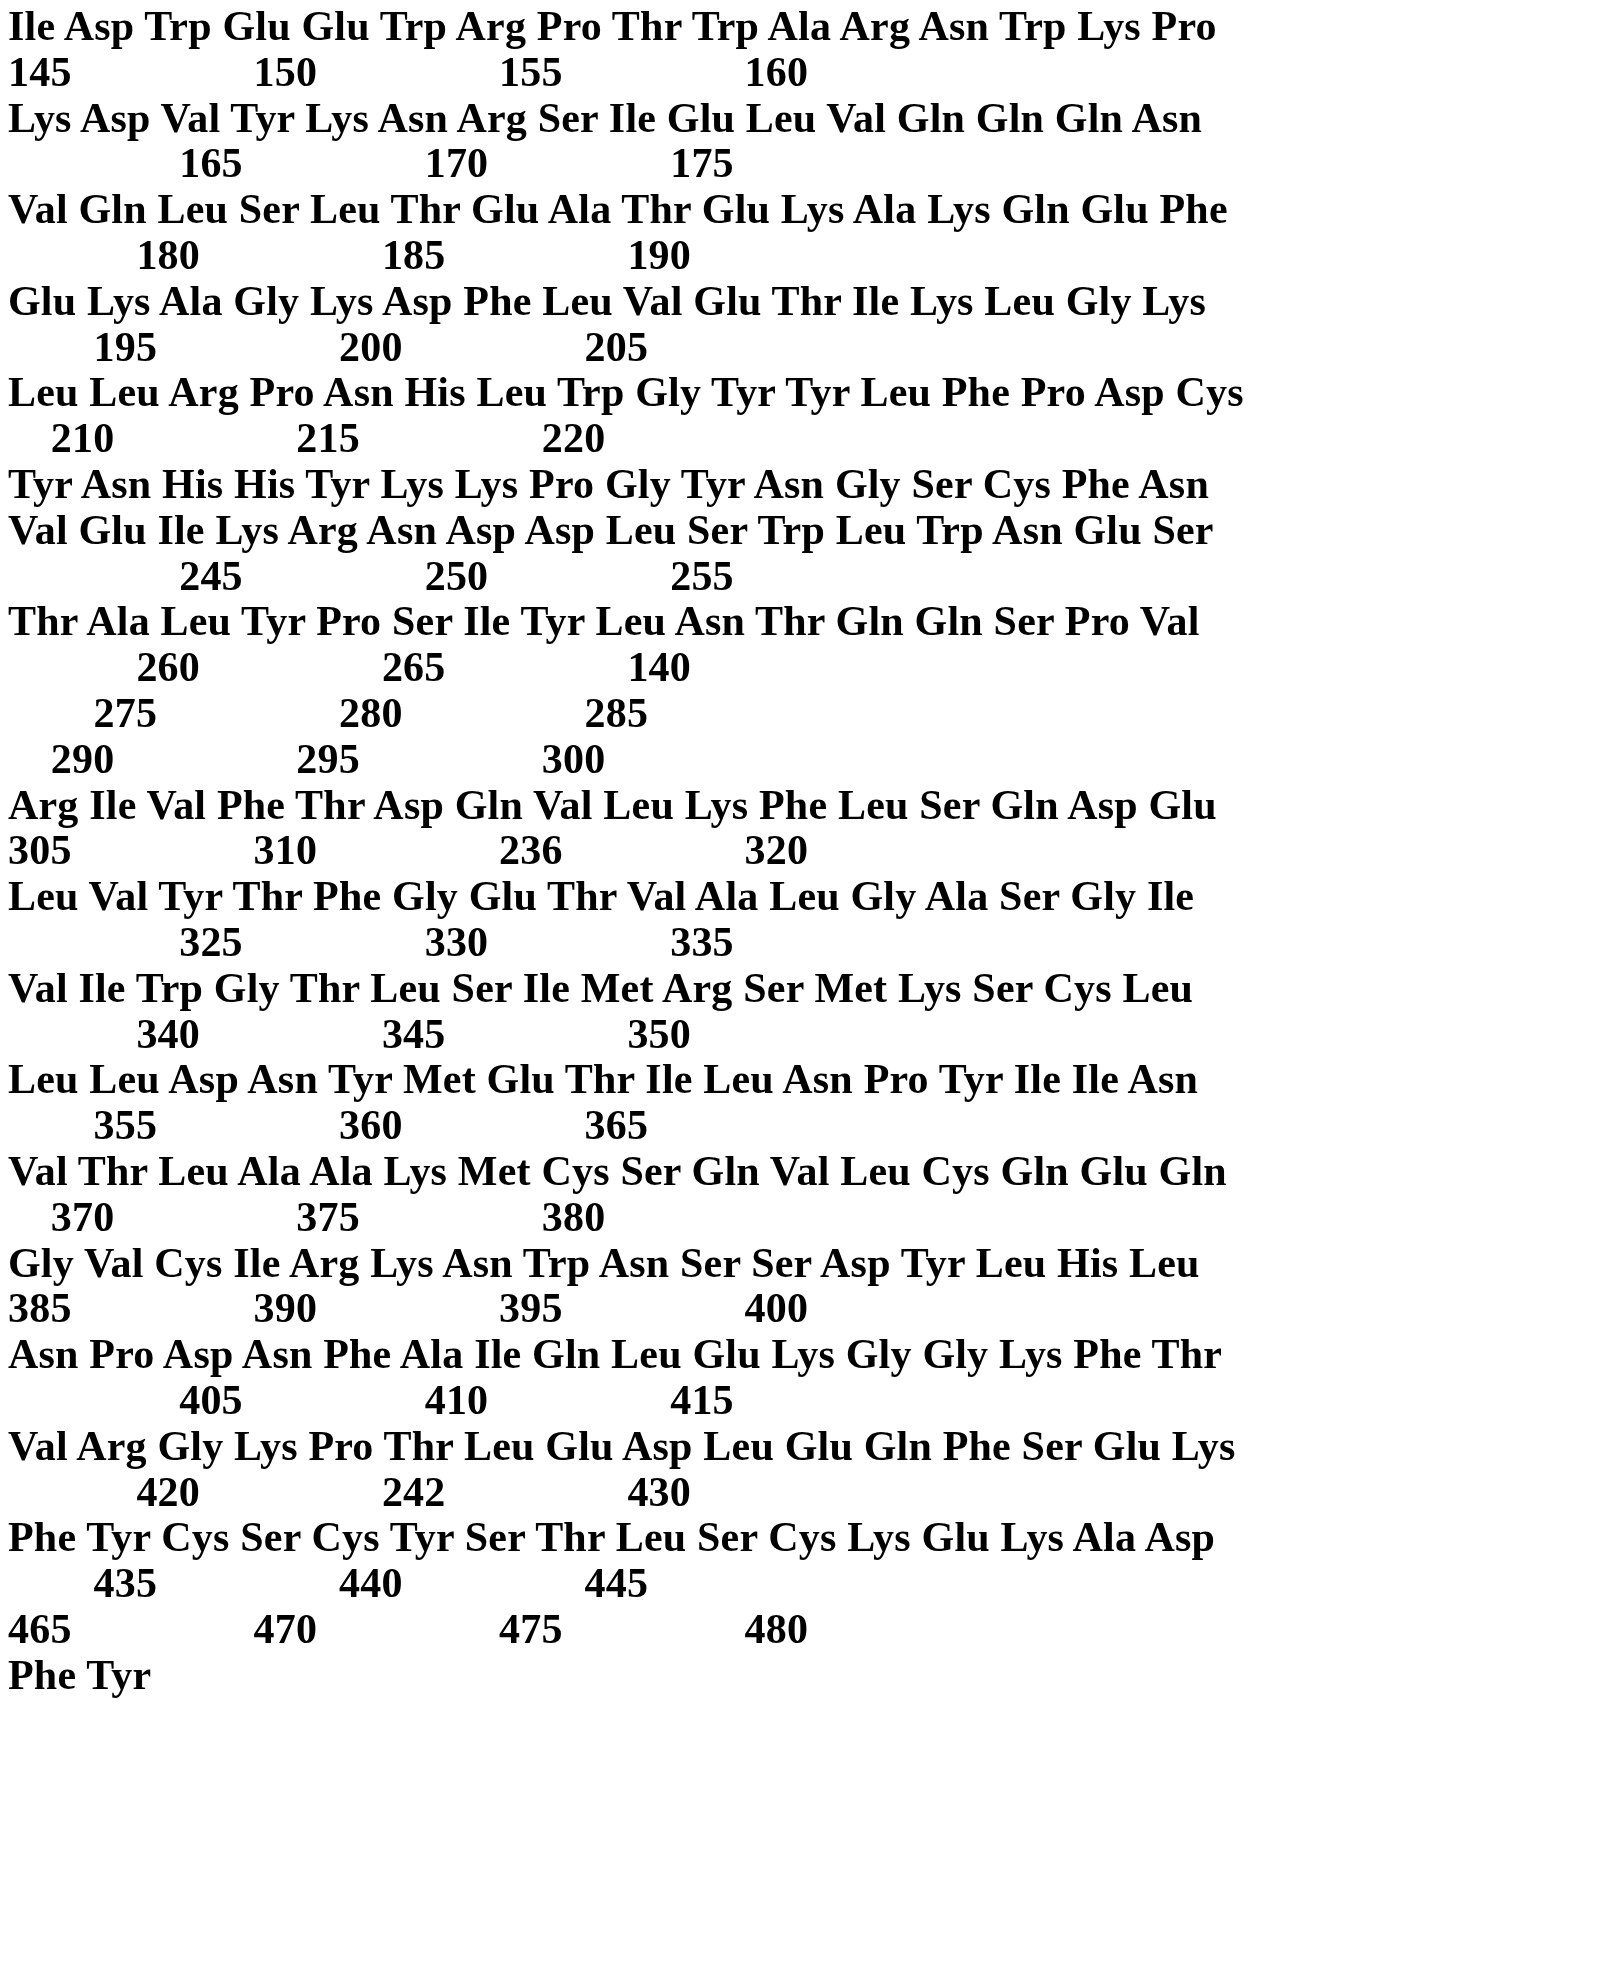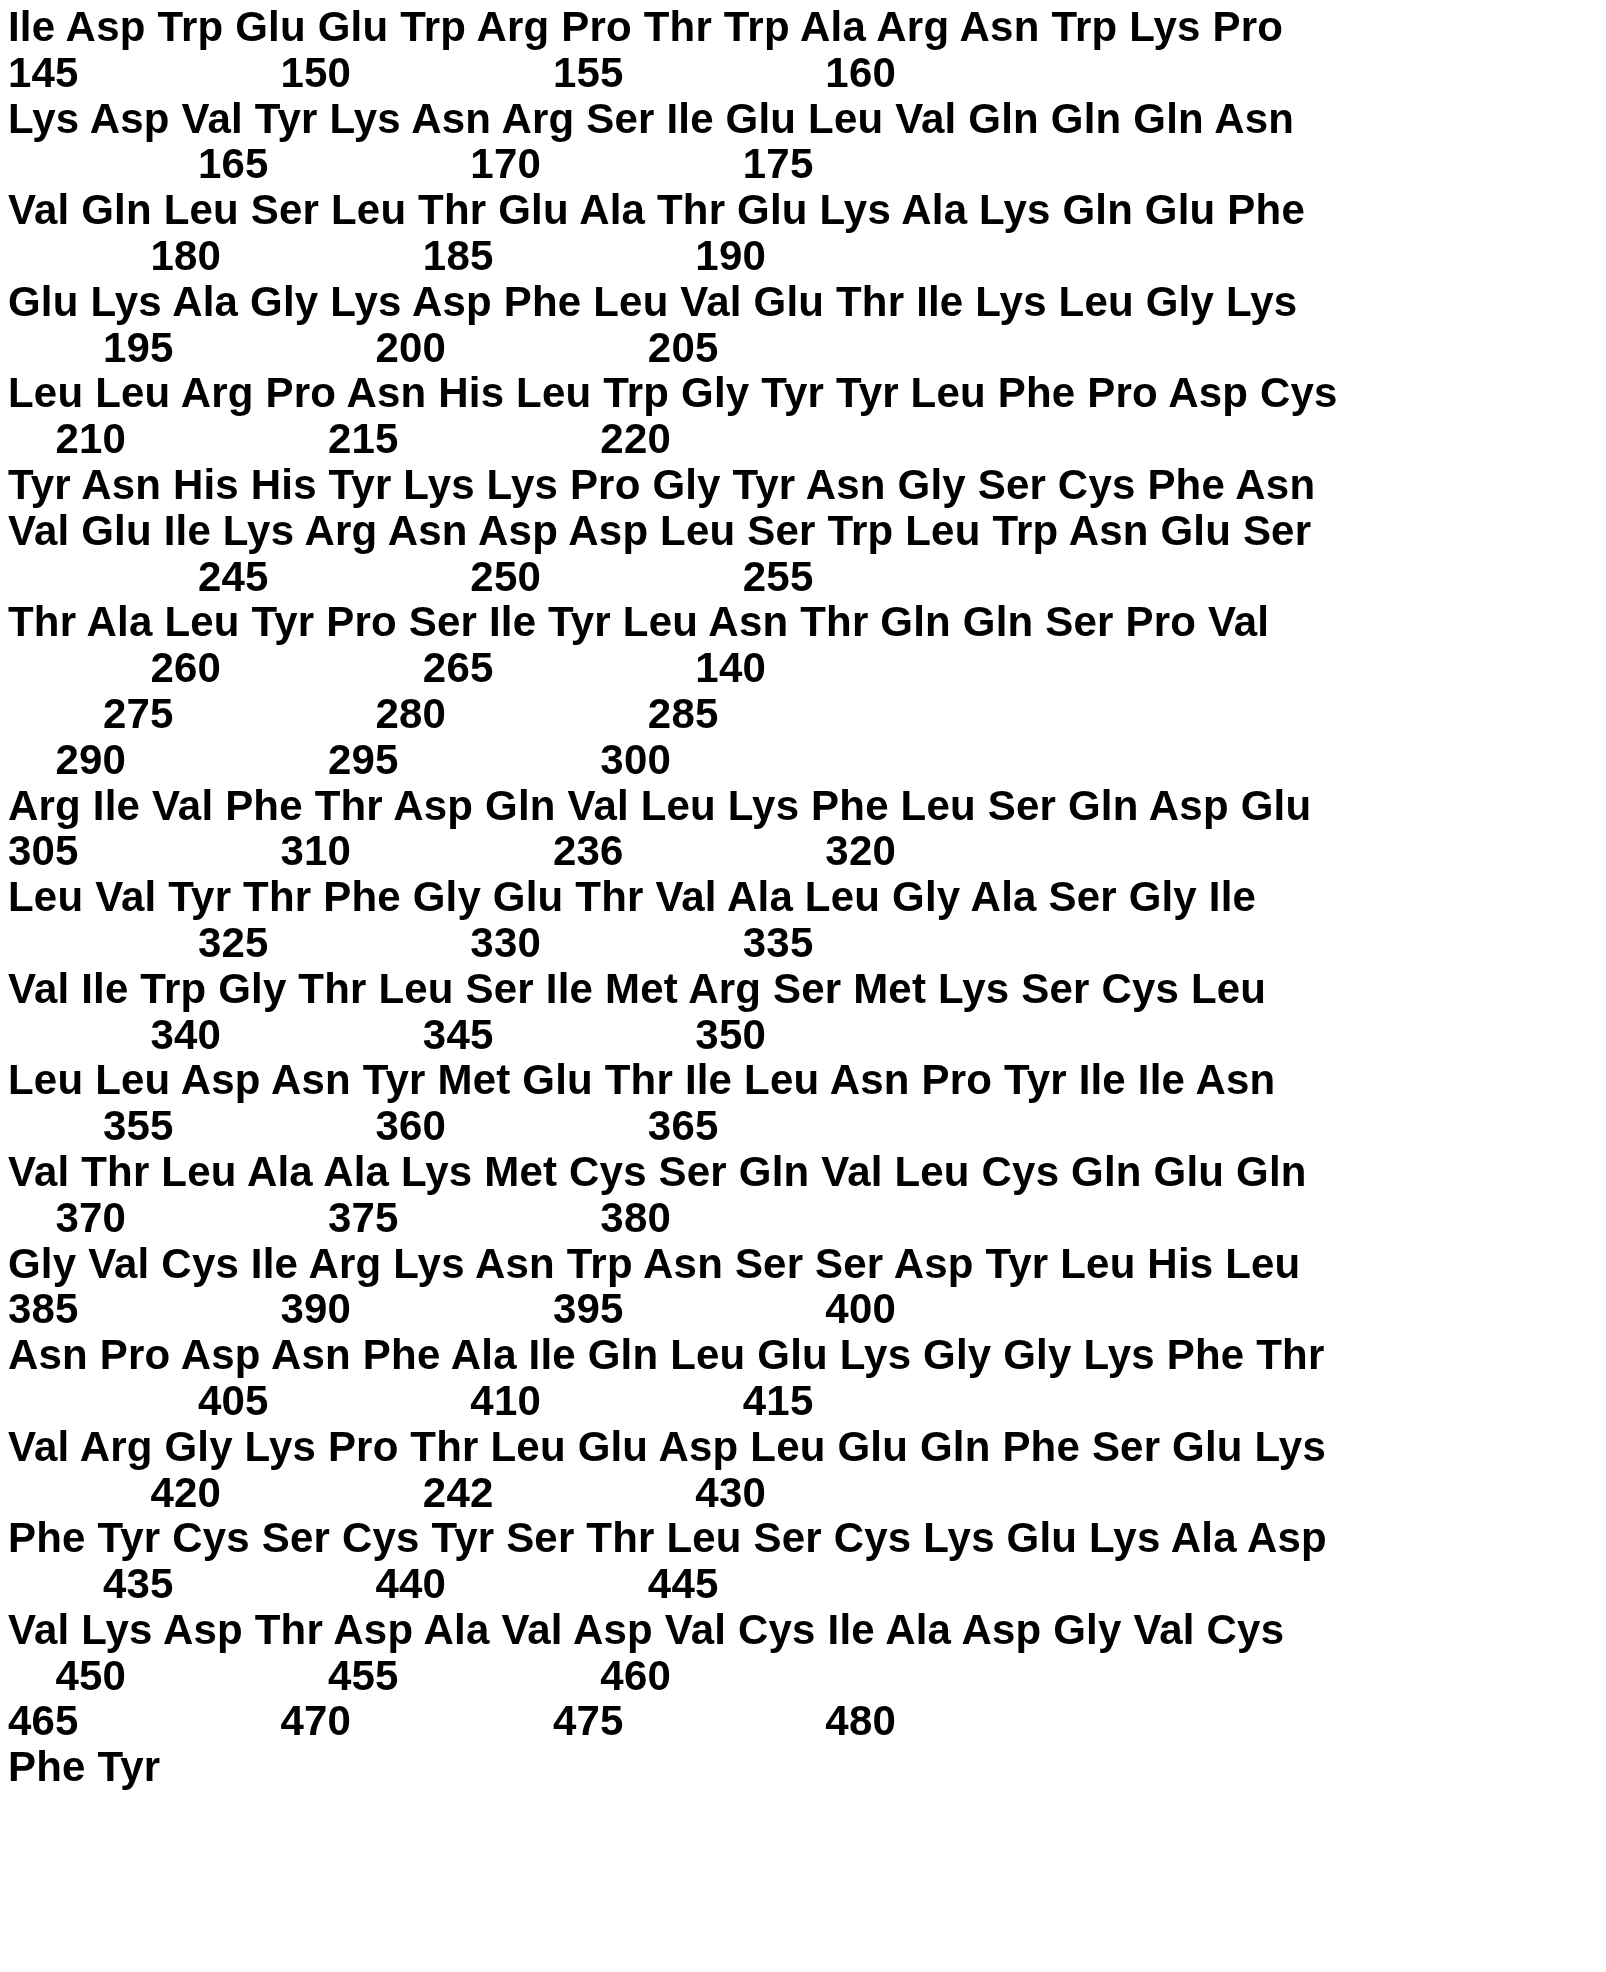--- a/index.html
+++ b/index.html
@@ -8,21 +8,21 @@
     background: #ffffff;
   }
   body {
     width: 1606px;
     height: 1972px;
     overflow: hidden;
   }
   .listing {
     box-sizing: border-box;
     padding: 4px 0 0 8px;
-    font-family: Liberation Sans, sans-serif;
+    font-family: Liberation Serif, serif;
     font-weight: bold;
     font-size: 42px;
     line-height: 45.8px;
     color: #000000;
   }
   .line {
     white-space: pre;
     letter-spacing: 0.2px;
   }
 </style>
@@ -115,24 +115,20 @@
   <div>
     <div class="line">Val Arg Gly Lys Pro Thr Leu Glu Asp Leu Glu Gln Phe Ser Glu Lys</div>
     <div class="line">            420                 242                 430</div>
   </div>
 
   <div>
     <div class="line">Phe Tyr Cys Ser Cys Tyr Ser Thr Leu Ser Cys Lys Glu Lys Ala Asp</div>
     <div class="line">        435                 440                 445</div>
   </div>
 
-  <div>
-    <div class="line">Val Lys Asp Thr Asp Ala Val Asp Val Cys Ile Ala Asp Gly Val Cys</div>
-    <div class="line">    450                 455                 460</div>
-  </div>
 
   <div>
     <div class="line">465                 470                 475                 480</div>
   </div>
 
   <div>
     <div class="line">Phe Tyr</div>
 
   </div>
 </div>

